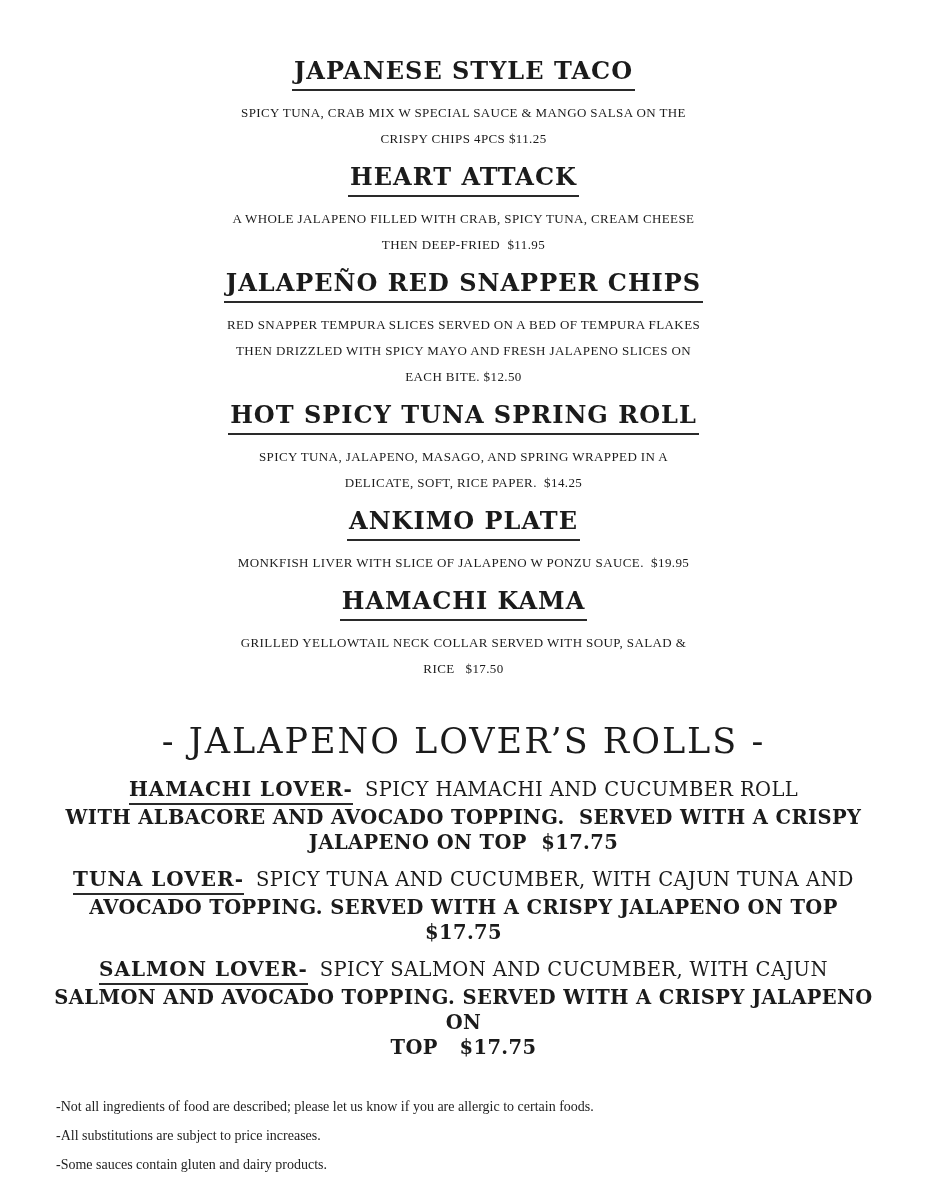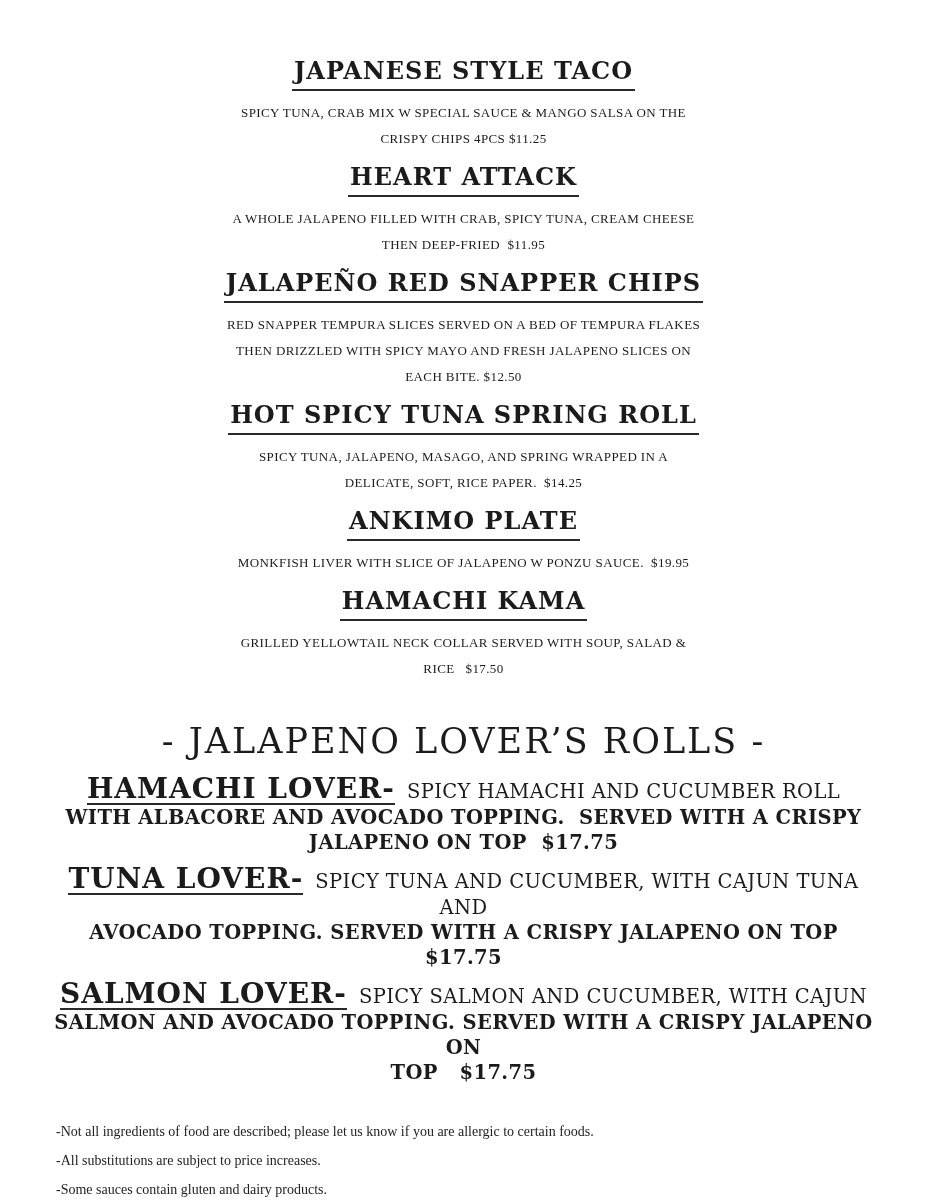--- a/index.html
+++ b/index.html
@@ -60,21 +60,21 @@
   }
 
   .roll-item {
     margin: 0 0 10px 0;
     font-size: 19.5px;
     line-height: 25px;
     letter-spacing: 0.4px;
   }
   .roll-name {
     display: inline-block;
-    font-size: 28px;
+    font-size: 20px;
     line-height: 28px;
     font-weight: 700;
     letter-spacing: 1px;
     border-bottom: 2px solid #2a2a2a;
     padding-bottom: 0;
     margin-right: 12px;
   }
   .roll-item .line { white-space: pre-wrap; font-weight: bold; }
   .roll-item .first-line { white-space: normal; }
   .roll-item .rest { white-space: pre-wrap; text-align: center; }

